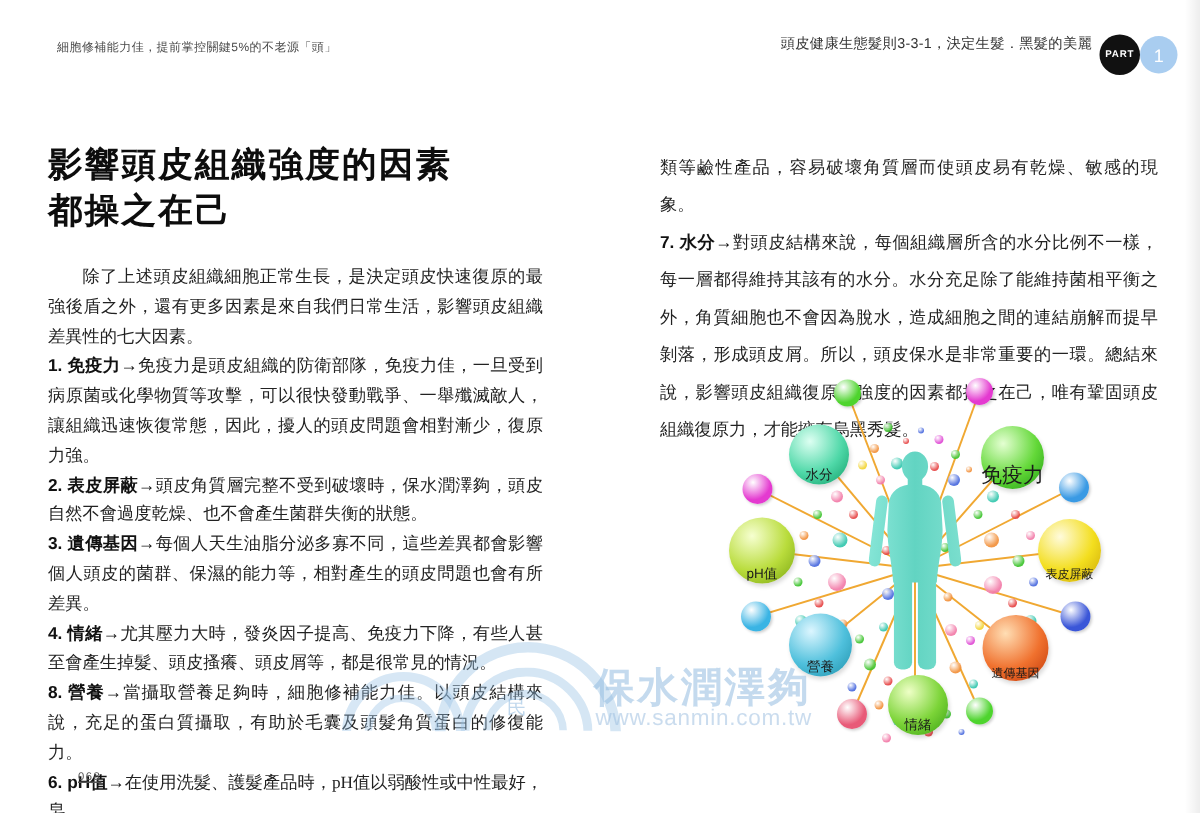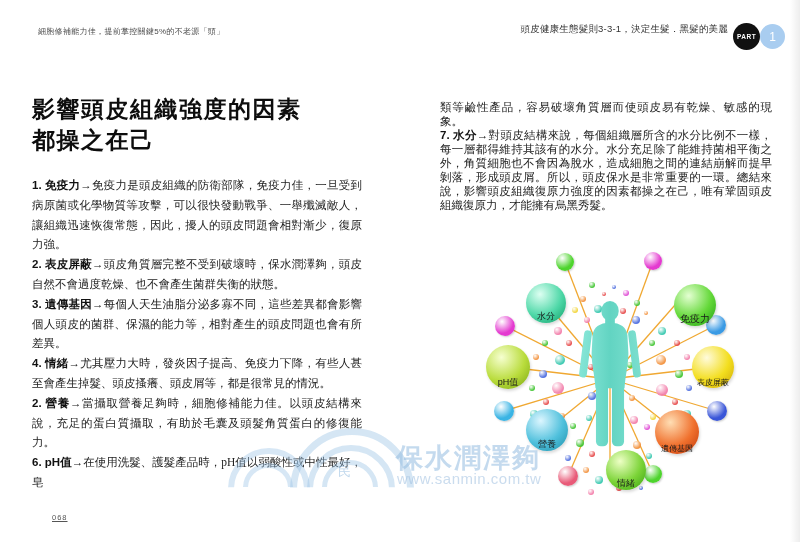--- a/index.html
+++ b/index.html
@@ -30,21 +30,21 @@
   }
   .title{
     position:absolute;left:32px;top:94px;margin:0;font-size:23px;line-height:31px;
     font-weight:bold;color:#0d0d0d;letter-spacing:1.5px;
   }
   .body-left{
     position:absolute;left:32px;top:176px;width:330px;font-size:11.5px;line-height:19.8px;
     text-align:justify;
   }
   .body-right{
-    position:absolute;left:440px;top:100px;width:332px;font-size:11.5px;line-height:14px;
+    position:absolute;left:440px;top:100px;width:332px;font-size:11.5px;line-height:25px;
     text-align:justify;
   }
   .body-left p,.body-right p{margin:0;}
   .intro{text-indent:2em;}
   .item{margin-top:7px;}
   .lbl{font-family:"Liberation Sans","DejaVu Sans",sans-serif;font-weight:bold;color:#111;}
   .pagenum{
     position:absolute;font-size:7.5px;color:#555;
     font-family:"Liberation Sans","DejaVu Sans",sans-serif;letter-spacing:1px;
   }
@@ -79,26 +79,27 @@
   }
 </style>
 </head>
 <body>
 
 <div class="runhead-left">細胞修補能力佳，提前掌控關鍵5%的不老源「頭」</div>
 
 <h1 class="title"><span>影響頭皮組織強度的因素</span><br><span>都操之在己</span></h1>
 
 <div class="body-left">
+  <p class="intro">除了上述頭皮組織細胞正常生長，是決定頭皮快速復原的最強後盾之外，還有更多因素是來自我們日常生活，影響頭皮組織差異性的七大因素。</p>
   <div id="items-left">
       <p class="item"><b class="lbl">1. 免疫力→</b><span>免疫力是頭皮組織的防衛部隊，免疫力佳，一旦受到病原菌或化學物質等攻擊，可以很快發動戰爭、一舉殲滅敵人，讓組織迅速恢復常態，因此，擾人的頭皮問題會相對漸少，復原力強。</span></p>
       <p class="item"><b class="lbl">2. 表皮屏蔽→</b><span>頭皮角質層完整不受到破壞時，保水潤澤夠，頭皮自然不會過度乾燥、也不會產生菌群失衡的狀態。</span></p>
       <p class="item"><b class="lbl">3. 遺傳基因→</b><span>每個人天生油脂分泌多寡不同，這些差異都會影響個人頭皮的菌群、保濕的能力等，相對產生的頭皮問題也會有所差異。</span></p>
       <p class="item"><b class="lbl">4. 情緒→</b><span>尤其壓力大時，發炎因子提高、免疫力下降，有些人甚至會產生掉髮、頭皮搔癢、頭皮屑等，都是很常見的情況。</span></p>
-      <p class="item"><b class="lbl">2. 營養→</b><span>當攝取營養足夠時，細胞修補能力佳。以頭皮結構來說，充足的蛋白質攝取，有助於毛囊及頭髮角質蛋白的修復能力。</span></p>
+      <p class="item"><b class="lbl">8. 營養→</b><span>當攝取營養足夠時，細胞修補能力佳。以頭皮結構來說，充足的蛋白質攝取，有助於毛囊及頭髮角質蛋白的修復能力。</span></p>
       <p class="item"><b class="lbl">6. pH值→</b><span>在使用洗髮、護髮產品時，pH值以弱酸性或中性最好，皂</span></p>
     </div>
 </div>
 
 <div class="pagenum pn-left">068</div>
 
 <div class="runhead-right">
   <div class="l2">頭皮健康生態髮則3-3-1，決定生髮．黑髮的美麗</div>
 </div>
 <div class="part-badge">PART</div>
@@ -208,36 +209,36 @@
       <div class="sat" style="left: 204px; top: 5px; width: 18px; height: 18px; background: radial-gradient(circle at 35% 28%, rgb(255, 255, 255), rgb(228, 58, 208) 60%);"></div>
       <div class="sat" style="left: 55px; top: 69px; width: 20px; height: 20px; background: radial-gradient(circle at 35% 28%, rgb(255, 255, 255), rgb(228, 58, 208) 60%);"></div>
       <div class="sat" style="left: 266px; top: 68px; width: 20px; height: 20px; background: radial-gradient(circle at 35% 28%, rgb(255, 255, 255), rgb(58, 154, 228) 60%);"></div>
       <div class="sat" style="left: 54px; top: 154px; width: 20px; height: 20px; background: radial-gradient(circle at 35% 28%, rgb(255, 255, 255), rgb(58, 180, 228) 60%);"></div>
       <div class="sat" style="left: 267px; top: 154px; width: 20px; height: 20px; background: radial-gradient(circle at 35% 28%, rgb(255, 255, 255), rgb(58, 86, 216) 60%);"></div>
       <div class="sat" style="left: 118px; top: 219px; width: 20px; height: 20px; background: radial-gradient(circle at 35% 28%, rgb(255, 255, 255), rgb(232, 90, 120) 60%);"></div>
       <div class="sat" style="left: 204px; top: 218px; width: 18px; height: 18px; background: radial-gradient(circle at 35% 28%, rgb(255, 255, 255), rgb(78, 212, 46) 60%);"></div>
       <div class="node" style="left: 86px; top: 36px; width: 40px; height: 40px; background: radial-gradient(circle at 35% 28%, rgb(221, 255, 242), rgb(79, 216, 168) 55%, rgb(15, 156, 102) 100%); font-size: 9px;">
         <span>水分</span>
       </div>
-      <div class="node" style="left: 214px; top: 37px; width: 42px; height: 42px; background: radial-gradient(circle at 35% 28%, rgb(228, 255, 210), rgb(99, 216, 56) 55%, rgb(30, 154, 18) 100%); font-size: 10px; margin-left: 20px;">
+      <div class="node" style="left: 214px; top: 37px; width: 42px; height: 42px; background: radial-gradient(circle at 35% 28%, rgb(228, 255, 210), rgb(99, 216, 56) 55%, rgb(30, 154, 18) 100%); font-size: 14px;">
         <span>免疫力</span>
       </div>
       <div class="node" style="left: 46px; top: 98px; width: 44px; height: 44px; background: radial-gradient(circle at 35% 28%, rgb(246, 255, 208), rgb(185, 220, 60) 55%, rgb(120, 164, 16) 100%); font-size: 9px;">
         <span>pH值</span>
       </div>
       <div class="node" style="left: 252px; top: 99px; width: 42px; height: 42px; background: radial-gradient(circle at 35% 28%, rgb(255, 251, 220), rgb(243, 222, 30) 55%, rgb(201, 164, 8) 100%); font-size: 8px;">
         <span>表皮屏蔽</span>
       </div>
       <div class="node" style="left: 86px; top: 162px; width: 42px; height: 42px; background: radial-gradient(circle at 35% 28%, rgb(220, 246, 255), rgb(79, 192, 220) 55%, rgb(30, 143, 168) 100%); font-size: 9px;">
         <span>營養</span>
       </div>
       <div class="node" style="left: 215px; top: 163px; width: 44px; height: 44px; background: radial-gradient(circle at 35% 28%, rgb(255, 222, 180), rgb(240, 113, 46) 55%, rgb(191, 54, 8) 100%); font-size: 8px;">
         <span>遺傳基因</span>
       </div>
-      <div class="node" style="left: 166px; top: 203px; width: 40px; height: 40px; background: radial-gradient(circle at 35% 28%, rgb(238, 255, 198), rgb(124, 212, 56) 55%, rgb(56, 160, 18) 100%); font-size: 9px;">
+      <div class="node" style="left: 152px; top: 203px; width: 40px; height: 40px; background: radial-gradient(circle at 35% 28%, rgb(238, 255, 198), rgb(124, 212, 56) 55%, rgb(56, 160, 18) 100%); font-size: 9px;">
         <span>情緒</span>
       </div>
     </div>
 </div>
 
 <div class="pagenum pn-right">069</div>
 
 <div class="watermark">
   <span class="wm-arc" style="left:290px;top:428px;width:110px;height:110px;border:7px solid rgba(150,192,228,.40);"></span>
   <span class="wm-arc" style="left:307px;top:445px;width:76px;height:76px;border:6px solid rgba(150,192,228,.40);"></span>

